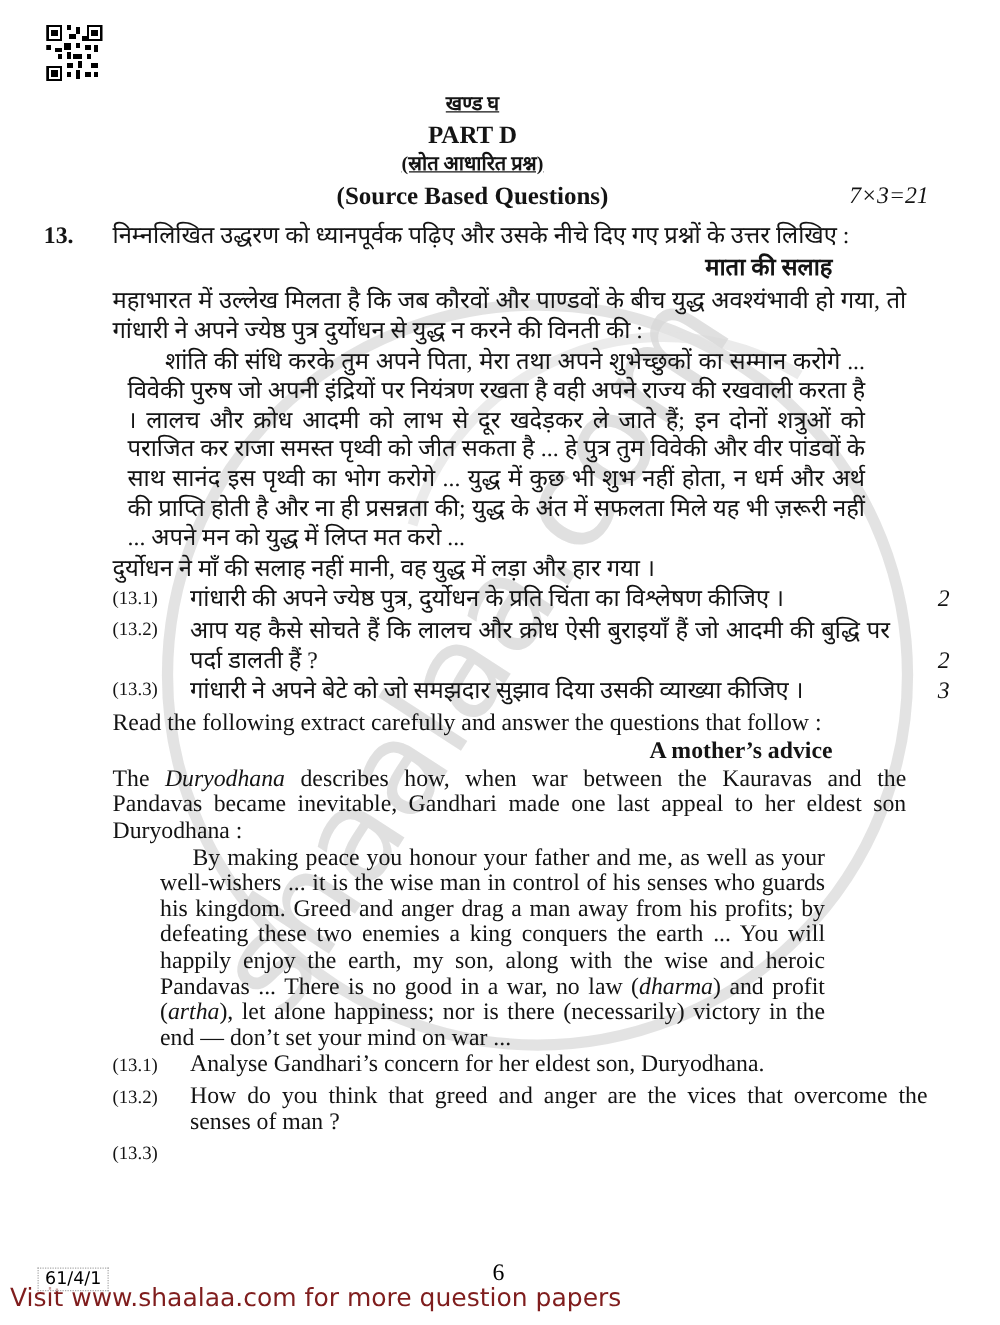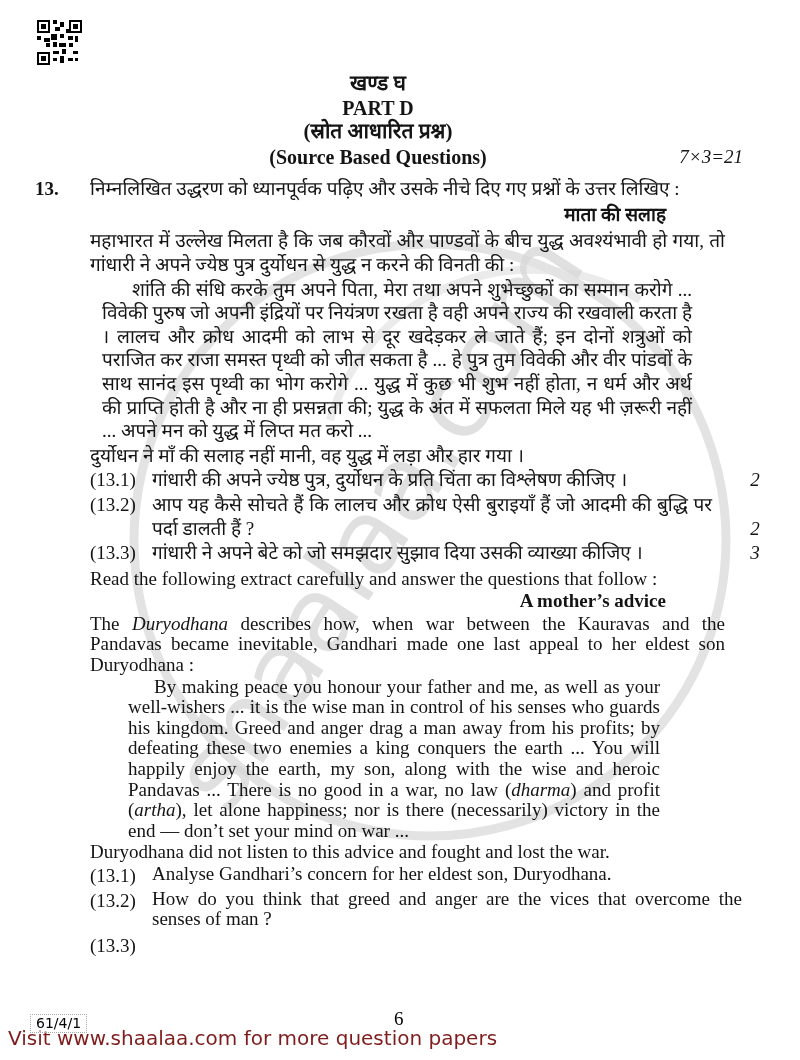--- a/index.html
+++ b/index.html
@@ -13,40 +13,40 @@
     color:#141414;
   }
   
   .wm{position:absolute;left:0;top:0;z-index:0;pointer-events:none;}
   
   .qr{position:absolute;left:37px;top:20px;width:45px;height:45px;z-index:2;}
   
   .content{position:absolute;left:90px;width:680px;top:72px;z-index:2;}
   .headings{width:576px;text-align:center;}
   .hline{font-weight:bold;font-size:20px;line-height:24px;}
-  .hline.hi{font-size:21px;}
+  .hline.hi{font-size:16px;text-decoration:underline;}
   .src-row{position:relative;width:680px;margin-top:2px;}
   .src-row .sub-en{display:block;width:576px;text-align:center;font-weight:bold;font-size:20px;line-height:24px;}
   .marks-total{position:absolute;right:27px;top:1px;font-style:italic;font-size:19px;}
   .qrow{position:relative;margin-top:8px;font-size:19px;line-height:24px;}
   .qrow .qnum{position:absolute;left:-55px;top:0;font-weight:bold;}
   .ptitle{width:576px;text-align:right;font-weight:bold;font-size:19px;line-height:24px;margin-top:2px;}
   p{margin:0;}
   .hi{font-size:19px;line-height:23.6px;}
   .en{font-size:19px;line-height:20.6px;}
   .just{text-align:justify;}
   .intro-hi{margin:3px 45px 0 0;}
   .quote-hi{margin:1px 78px 0 12px;text-indent:30px;}
   .outro-hi{margin-top:1px;}
   .intro-en{margin:2px 45px 0 0;}
   .quote-en{margin:1px 110px 0 38px;text-indent:26px;}
   .outro-en{margin-top:1px;}
   .instr-en{margin-top:4px;}
   .subrow{display:flex;align-items:flex-start;margin-top:1px;}
-  .subrow .subnum{flex:0 0 62px;font-size:19px;line-height:23.6px;}
+  .subrow .subnum{flex:0 0 62px;font-size:15px;line-height:23.6px;}
   .subrow .subtext{flex:1 1 auto;padding-right:28px;}
   .subrow .submarks{flex:0 0 30px;text-align:center;font-style:italic;font-size:19px;align-self:flex-end;line-height:23.6px;}.mt4{margin-top:4px;}
   
   .papercode{
     position:absolute;left:30px;top:1014px;z-index:3;
     font-family:"DejaVu Sans","Liberation Sans",sans-serif;
     font-size:14px;line-height:17px;color:#000;
     border:1px dotted #aaa;padding:0 5px;background:rgba(255,255,255,.6);
   }
   .pagenum{position:absolute;left:394px;top:1008px;z-index:3;font-size:19px;color:#000;}
@@ -156,21 +156,20 @@
     <div class="ptitle en">A mother’s advice</div>
 
     <p class="en just intro-en">
       <span>The </span><i>Duryodhana</i><span> describes how, when war between the Kauravas and the Pandavas became inevitable, Gandhari made one last appeal to her eldest son Duryodhana :</span>
     </p>
 
     <p class="en just quote-en">
       <span>By making peace you honour your father and me, as well as your well-wishers ... it is the wise man in control of his senses who guards his kingdom. Greed and anger drag a man away from his profits; by defeating these two enemies a king conquers the earth ... You will happily enjoy the earth, my son, along with the wise and heroic Pandavas ... There is no good in a war, no law (</span><i>dharma</i><span>) and profit (</span><i>artha</i><span>), let alone happiness; nor is there (necessarily) victory in the end — don’t set your mind on war ...</span>
     </p>
 
-    <p class="en outro-en">Duryodhana did not listen to this advice and fought and lost the war.</p>
 
     <div class="subrow">
       <span class="subnum en">(13.1)</span>
       <span class="subtext en">Analyse Gandhari’s concern for her eldest son, Duryodhana.</span>
     </div>
     <div class="subrow">
       <span class="subnum en">(13.2)</span>
       <span class="subtext en just">How do you think that greed and anger are the vices that overcome the senses of man ?</span>
     </div>
     <div class="subrow mt4">

